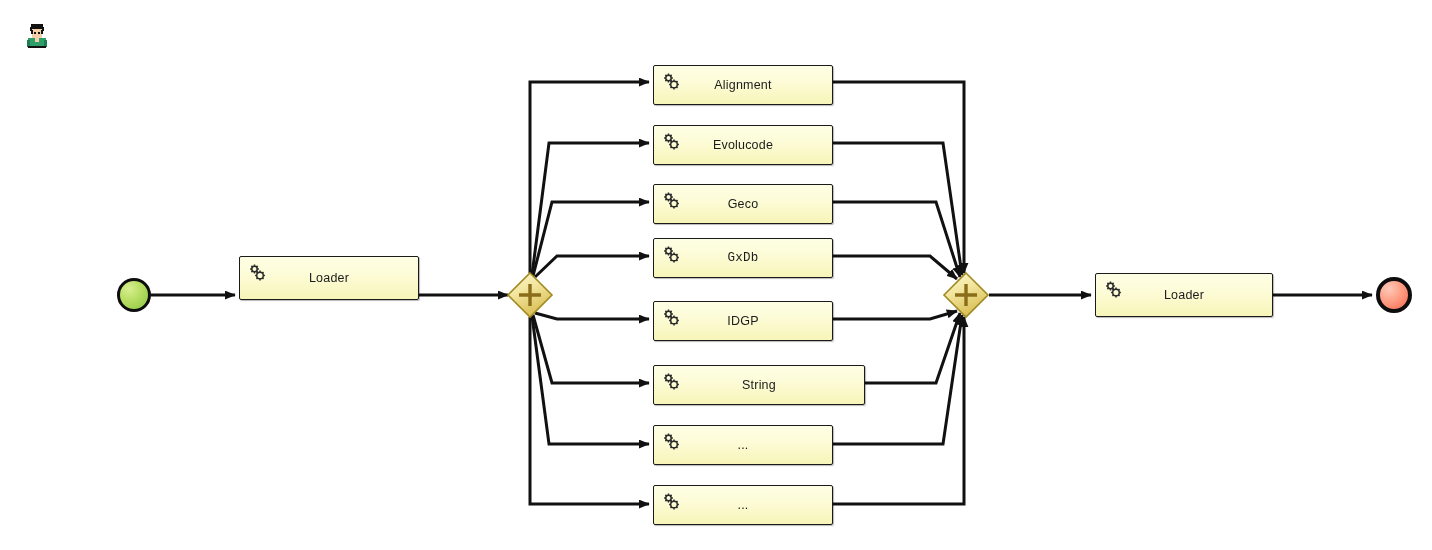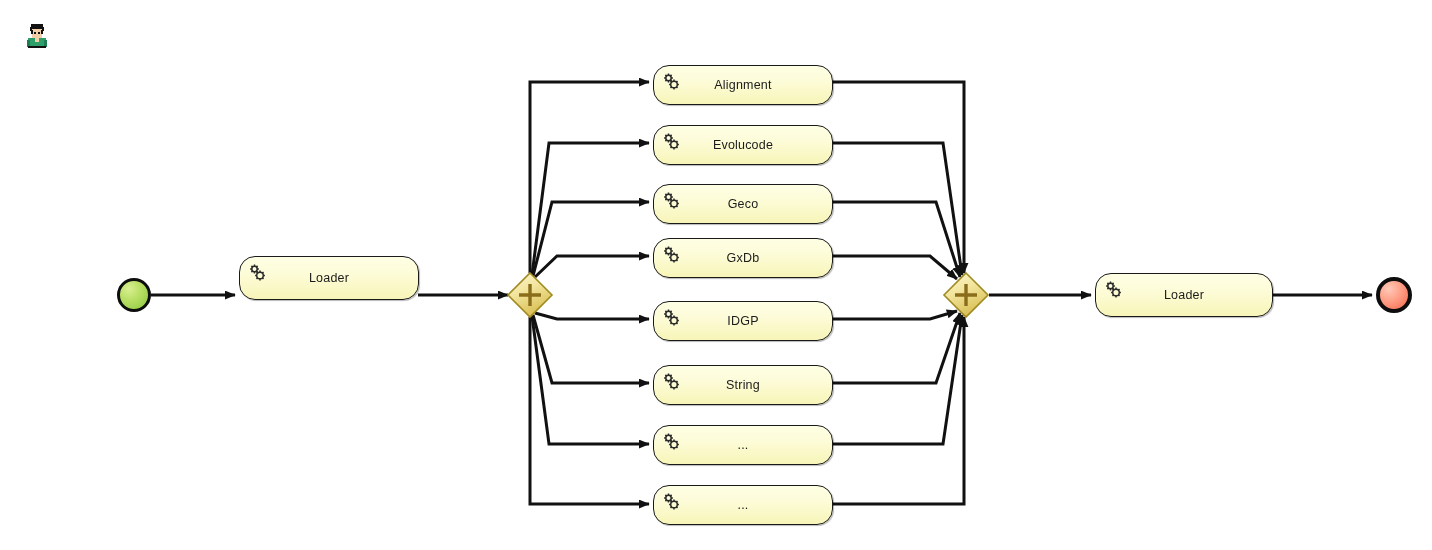--- a/index.html
+++ b/index.html
@@ -53,21 +53,21 @@
     left: 1376px; top: 277px;
     border: 4px solid #0d0d0d;
     background: radial-gradient(circle at 32% 28%, #ffc9b8 0%, #ff9f86 45%, #f4664a 100%);
   }
 
   
   .task {
     position: absolute;
     box-sizing: border-box;
     border: 1.6px solid #1a1a1a;
-    border-radius: 16px;
+    border-radius: 2px;
     background: linear-gradient(180deg, #fefee4 0%, #fdfcd9 38%, #f7f5b8 100%);
     box-shadow: 1px 1px 1px rgba(0,0,0,0.28);
   }
   .task .task-label {
     position: absolute;
     left: 0; right: 0;
     top: 50%;
     transform: translateY(-50%);
     text-align: center;
     font-size: 12.5px;
@@ -220,21 +220,21 @@
                    M4.4,3.9 L5.6,5.1 M9.4,8.9 L10.6,10.1 M10.6,3.9 L9.4,5.1 M5.6,8.9 L4.4,10.1"></path>
           <circle cx="13" cy="13.5" r="3.3"></circle>
           <path d="M13,8.6 L13,10.2 M13,16.8 L13,18.4 M8.1,13.5 L9.7,13.5 M16.3,13.5 L17.9,13.5
                    M9.5,10 L10.7,11.2 M15.3,15.8 L16.5,17 M16.5,10 L15.3,11.2 M10.7,15.8 L9.5,17"></path>
         </g>
       </svg>
     </span>
     <span class="task-label">Geco</span>
   </div>
 
-  <div class="task" style="left:653px; top:238px; width:180px; height:40px;">
+  <div class="task" style="left:653px; top:238px; width:180px; height:40px;font-family:Liberation Mono, monospace;">
     <span class="task-icon">
       <svg viewBox="0 0 22 22" width="22" height="22" xmlns="http://www.w3.org/2000/svg">
         <g fill="none" stroke="#2b2b2b" stroke-width="1.5">
           <circle cx="7.5" cy="7" r="2.7"></circle>
           <path d="M7.5,2.6 L7.5,4.3 M7.5,9.7 L7.5,11.4 M3.1,7 L4.8,7 M10.2,7 L11.9,7
                    M4.4,3.9 L5.6,5.1 M9.4,8.9 L10.6,10.1 M10.6,3.9 L9.4,5.1 M5.6,8.9 L4.4,10.1"></path>
           <circle cx="13" cy="13.5" r="3.3"></circle>
           <path d="M13,8.6 L13,10.2 M13,16.8 L13,18.4 M8.1,13.5 L9.7,13.5 M16.3,13.5 L17.9,13.5
                    M9.5,10 L10.7,11.2 M15.3,15.8 L16.5,17 M16.5,10 L15.3,11.2 M10.7,15.8 L9.5,17"></path>
         </g>
@@ -252,21 +252,21 @@
                    M4.4,3.9 L5.6,5.1 M9.4,8.9 L10.6,10.1 M10.6,3.9 L9.4,5.1 M5.6,8.9 L4.4,10.1"></path>
           <circle cx="13" cy="13.5" r="3.3"></circle>
           <path d="M13,8.6 L13,10.2 M13,16.8 L13,18.4 M8.1,13.5 L9.7,13.5 M16.3,13.5 L17.9,13.5
                    M9.5,10 L10.7,11.2 M15.3,15.8 L16.5,17 M16.5,10 L15.3,11.2 M10.7,15.8 L9.5,17"></path>
         </g>
       </svg>
     </span>
     <span class="task-label">IDGP</span>
   </div>
 
-  <div class="task" style="left:653px; top:365px; width:180px; height:40px;">
+  <div class="task" style="left:653px; top:365px; width:212px; height:40px;">
     <span class="task-icon">
       <svg viewBox="0 0 22 22" width="22" height="22" xmlns="http://www.w3.org/2000/svg">
         <g fill="none" stroke="#2b2b2b" stroke-width="1.5">
           <circle cx="7.5" cy="7" r="2.7"></circle>
           <path d="M7.5,2.6 L7.5,4.3 M7.5,9.7 L7.5,11.4 M3.1,7 L4.8,7 M10.2,7 L11.9,7
                    M4.4,3.9 L5.6,5.1 M9.4,8.9 L10.6,10.1 M10.6,3.9 L9.4,5.1 M5.6,8.9 L4.4,10.1"></path>
           <circle cx="13" cy="13.5" r="3.3"></circle>
           <path d="M13,8.6 L13,10.2 M13,16.8 L13,18.4 M8.1,13.5 L9.7,13.5 M16.3,13.5 L17.9,13.5
                    M9.5,10 L10.7,11.2 M15.3,15.8 L16.5,17 M16.5,10 L15.3,11.2 M10.7,15.8 L9.5,17"></path>
         </g>

